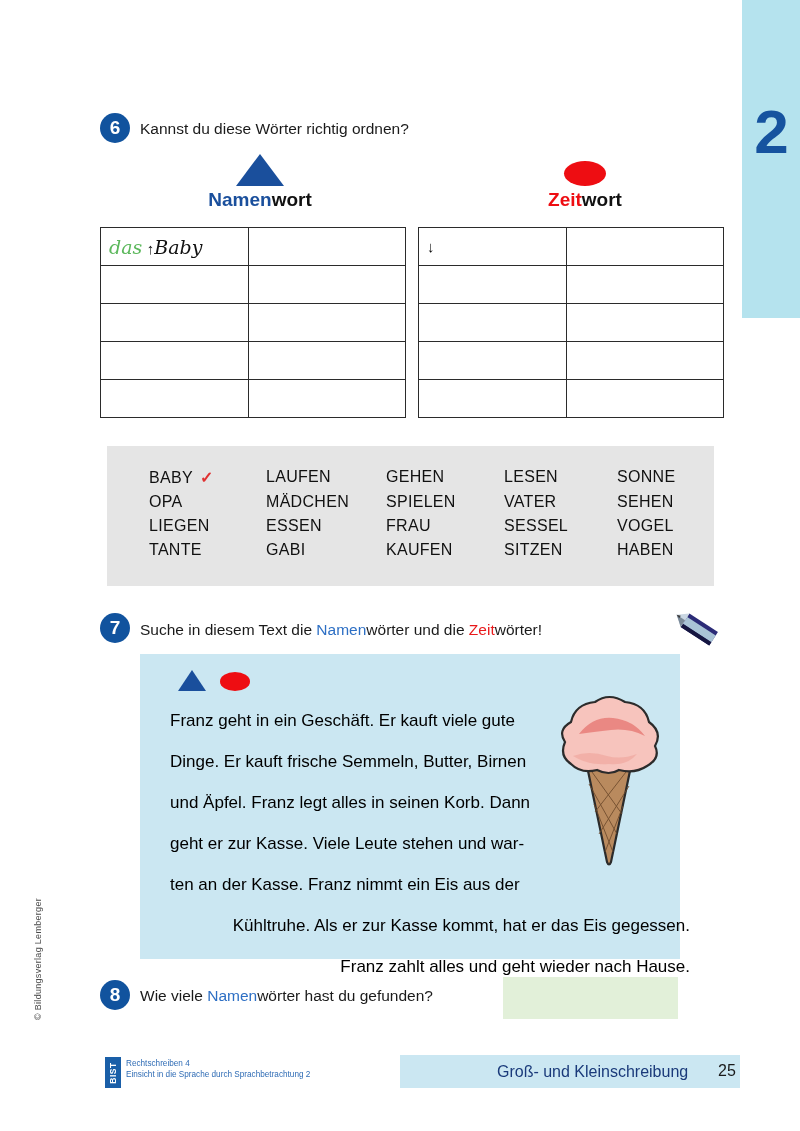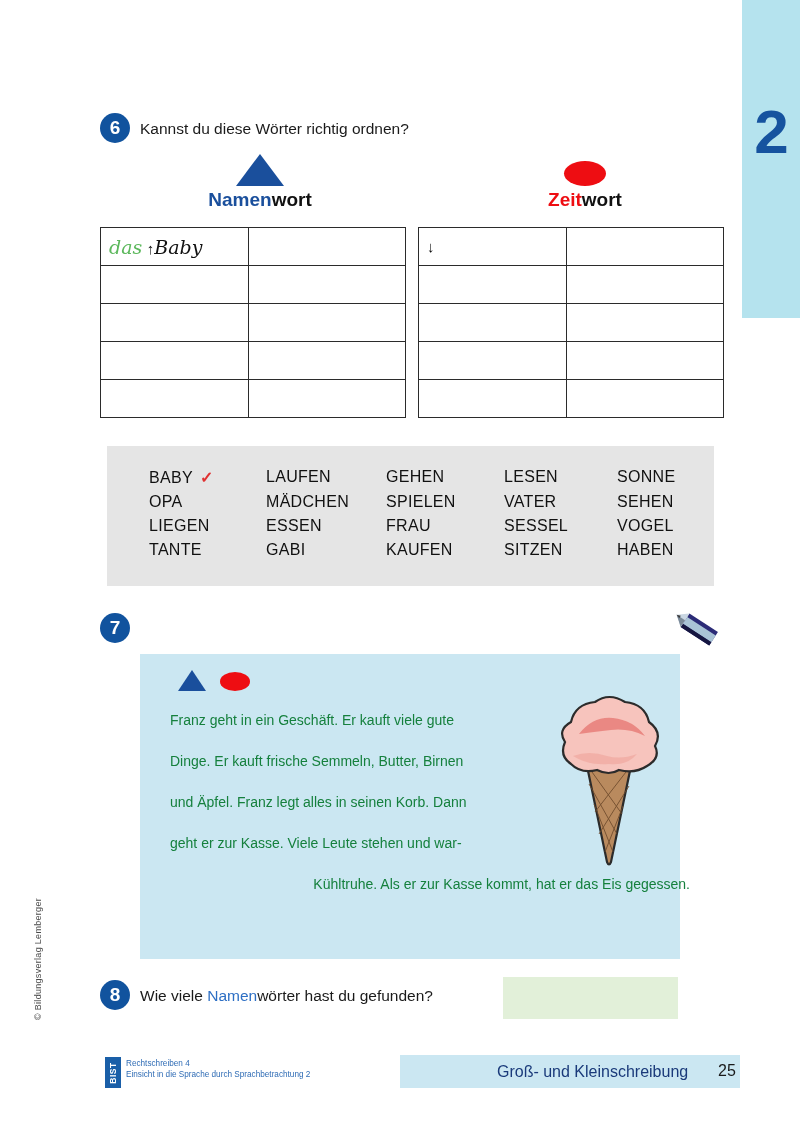--- a/index.html
+++ b/index.html
@@ -117,21 +117,21 @@
     width: 0; height: 0;
     border-left: 14px solid transparent;
     border-right: 14px solid transparent;
     border-bottom: 21px solid #1a4f9c;
   }
   .tp-ell { width: 30px; height: 19px; border-radius: 50%; background: #ee0d12; }
   .tp-lines {
     position: absolute; left: 30px; top: 46px; width: 440px;
   }
   .tp-line {
-    font-size: 14px; color: #15803d; line-height: 41px;
+    font-size: 17px; color: #000000; line-height: 41px;
     font-family: "Liberation Sans", sans-serif;
     white-space: nowrap;
   }
   .tp-line.wide { width: 520px; text-align: right; }
 
   
   .icecream { position: absolute; left: 549px; top: 694px; }
 
   
   .answerbox {
@@ -292,20 +292,23 @@
 
       <div class="w">TANTE</div>
       <div class="w">GABI</div>
       <div class="w">KAUFEN</div>
       <div class="w">SITZEN</div>
       <div class="w">HABEN</div>
     </div>
   </div>
 
   <div class="badge" style="left:100px; top:613px;">7</div>
+  <div class="q-text" style="left:140px; top:621px;">
+    <span>Suche in diesem Text die </span><span class="blue-word">Namen</span><span>wörter und die </span><span class="red-word">Zeit</span><span>wörter!</span>
+  </div>
 
   <svg class="pencil" style="position:absolute; left:668px; top:608px;" width="56" height="46" viewBox="0 0 56 46">
     <g transform="rotate(33 28 23)">
       <polygon points="13,12 47,12 47,28 13,28" fill="#2b2b77"></polygon>
       <polygon points="13,16 47,16 47,24 13,24" fill="#a9c3d6"></polygon>
       <polygon points="13,24 47,24 47,28 13,28" fill="#151540"></polygon>
       <polygon points="13,12 3,20 13,28" fill="#c9d6e2"></polygon>
       <polygon points="13,20 3,20 13,28" fill="#7b8a99"></polygon>
       <polygon points="3,20 7,18.5 7,21.5" fill="#3a3a3a"></polygon>
     </g>
@@ -314,21 +317,23 @@
   <div class="textpanel" style="left:140px; top:654px; width:540px; height:305px;">
     <div class="tp-shapes">
       <div class="tp-tri"></div>
       <div class="tp-ell"></div>
     </div>
     <div class="tp-lines">
       <div class="tp-line">Franz geht in ein Geschäft. Er kauft viele gute</div>
       <div class="tp-line">Dinge. Er kauft frische Semmeln, Butter, Birnen</div>
       <div class="tp-line">und Äpfel. Franz legt alles in seinen Korb. Dann</div>
       <div class="tp-line">geht er zur Kasse. Viele Leute stehen und war-</div>
+      <div class="tp-line">ten an der Kasse. Franz nimmt ein Eis aus der</div>
       <div class="tp-line wide">Kühltruhe. Als er zur Kasse kommt, hat er das Eis gegessen.</div>
+      <div class="tp-line wide">Franz zahlt alles und geht wieder nach Hause.</div>
     </div>
   </div>
 
   <svg class="icecream" width="120" height="175" viewBox="0 0 120 175">
     <path d="M38 72 L82 72 L62 168 Q60 173 58 168 Z" fill="#b98a5e" stroke="#2b2b2b" stroke-width="2.2"></path>
     <g stroke="#6d4a2c" stroke-width="1" opacity="0.85">
       <line x1="43" y1="78" x2="73" y2="120"></line>
       <line x1="40" y1="90" x2="68" y2="140"></line>
       <line x1="45" y1="110" x2="64" y2="158"></line>
       <line x1="77" y1="78" x2="46" y2="118"></line>

